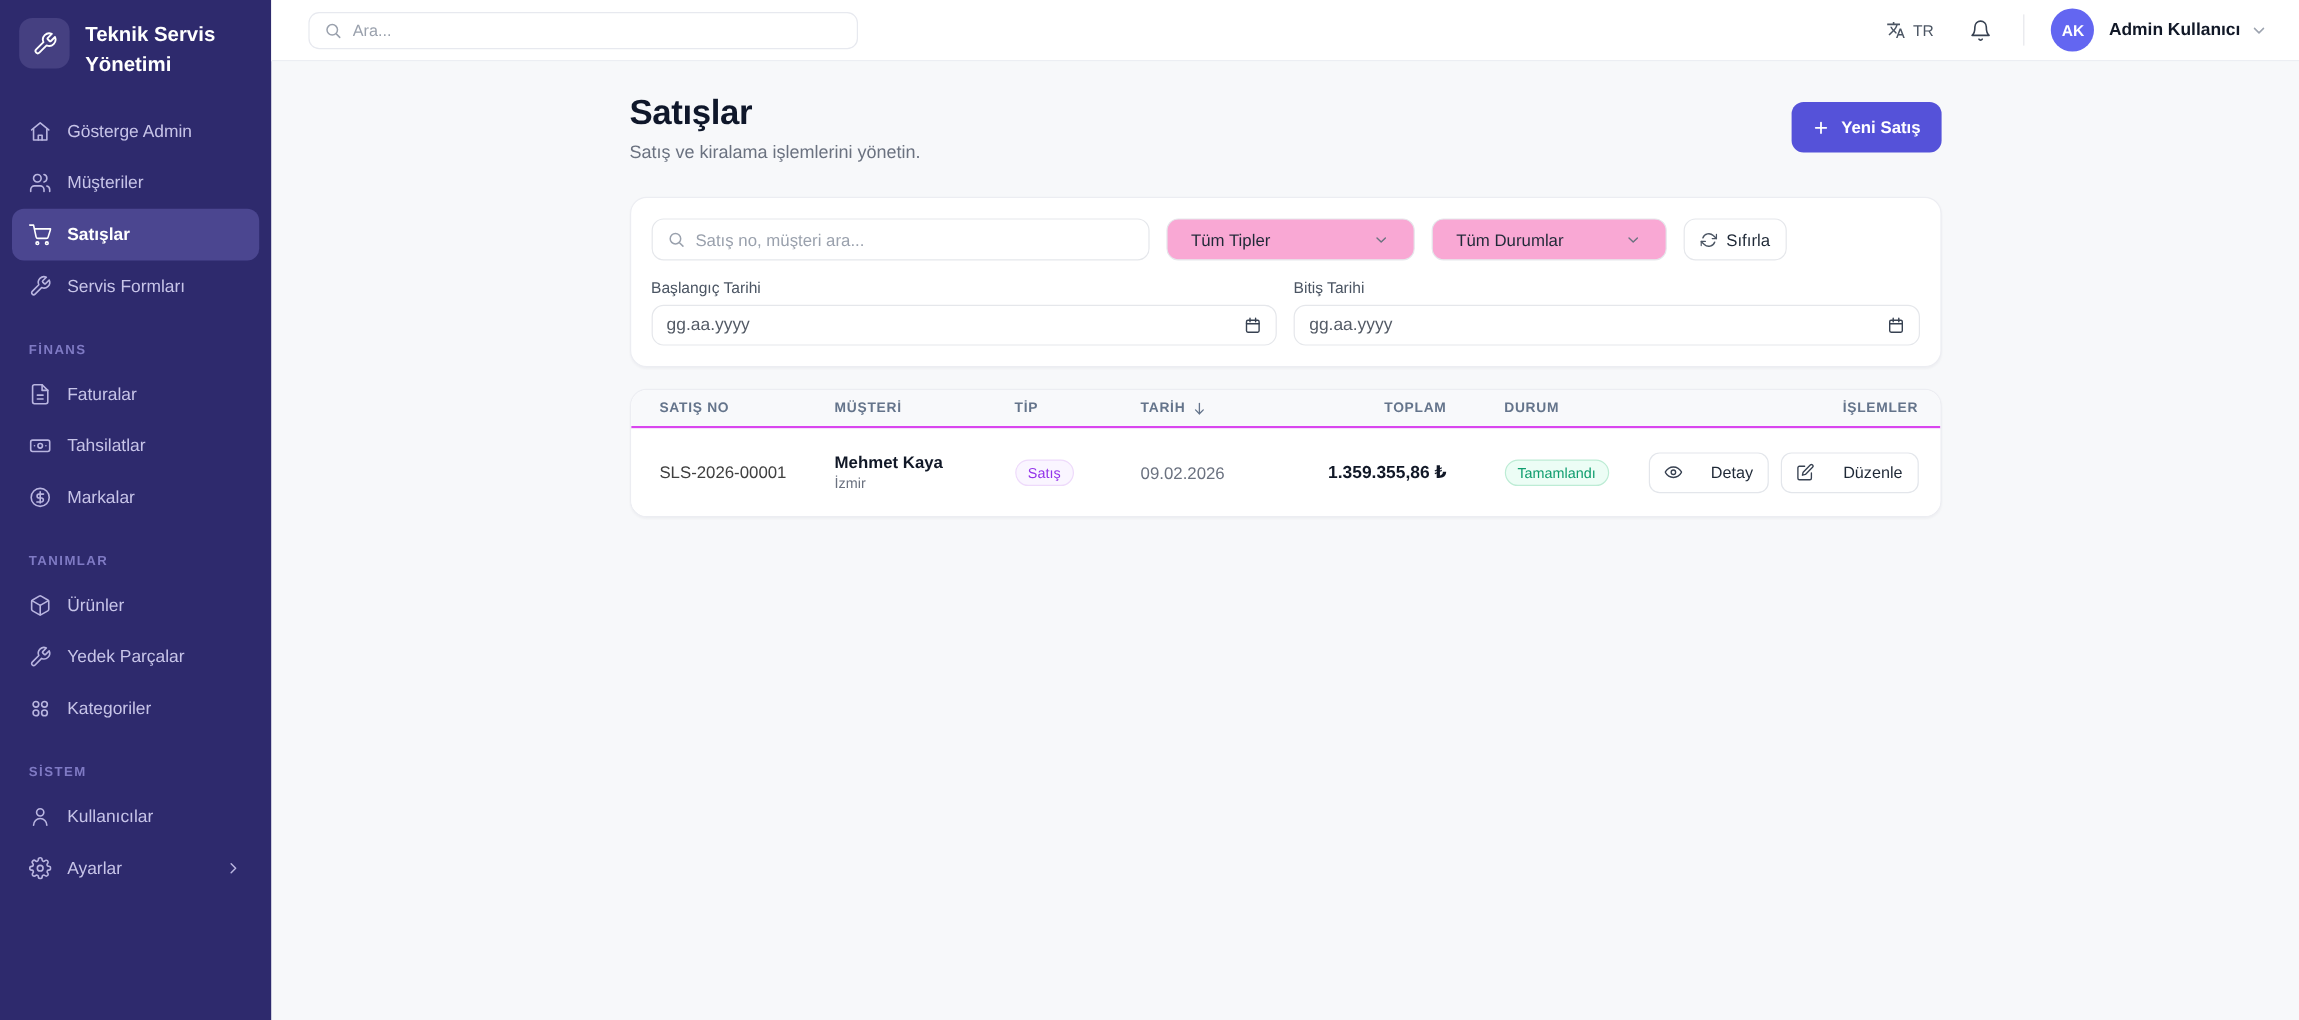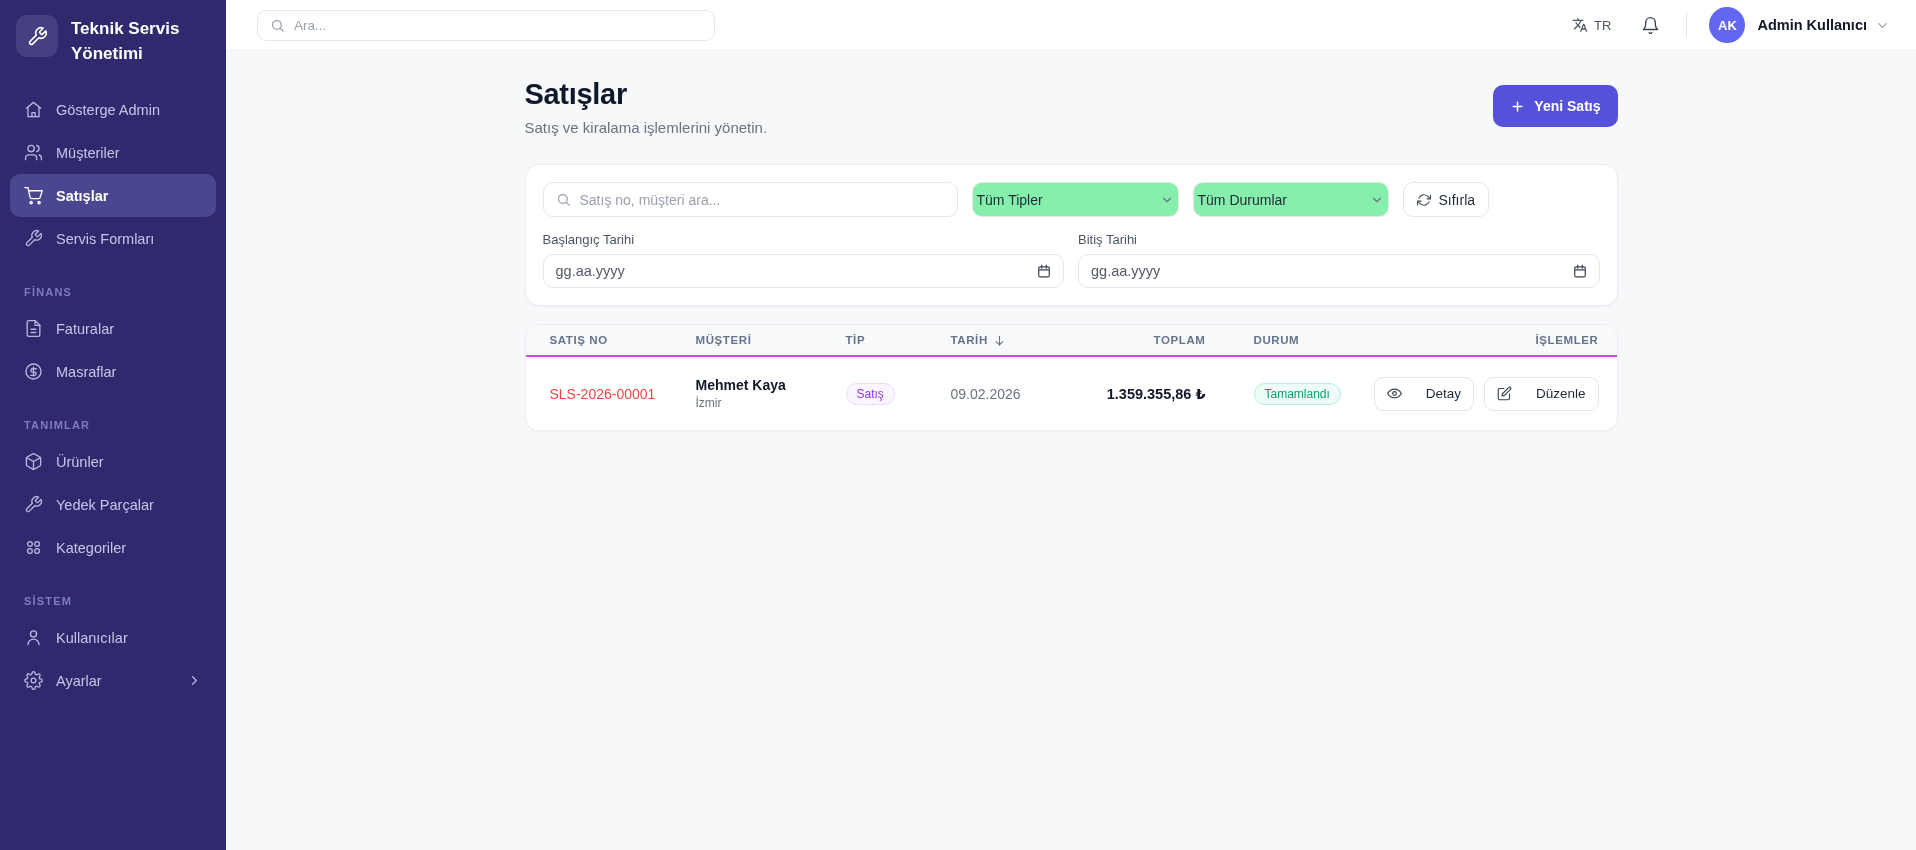--- a/index.html
+++ b/index.html
@@ -83,23 +83,23 @@
   .f-search {
     width:415px; height:35px; border:1px solid #e5e7eb; border-radius:10px;
     display:flex; align-items:center; gap:9px; padding:0 12px; color:#9aa1ad;
   }
   .f-search input {
     border:none; outline:none; flex:1; font-size:14px; color:#374151;
     font-family:inherit; background:transparent;
   }
   .f-search input::placeholder { color:#9aa1ad; }
   .f-select {
-    height:35px; border:1px solid #e5e7eb; border-radius:10px; background:#86efac;
+    height:35px; border:1px solid #e5e7eb; border-radius:10px; background:#f9a8d4;
     display:flex; align-items:center; justify-content:space-between;
-    padding:0 4px; font-size:14px; color:#1f2937; cursor:pointer;
+    padding:0 20px; font-size:14px; color:#1f2937; cursor:pointer;
   }
   .f-select .chev { color:#6b7280; }
   .w-tipler { width:207px; }
   .w-durumlar { width:196px; }
   .btn-reset {
     height:35px; padding:0 13px; border:1px solid #e5e7eb; border-radius:10px;
     background:#fff; display:flex; align-items:center; gap:8px; font-size:14px;
     color:#1f2937; cursor:pointer; font-family:inherit;
   }
   .btn-reset .ricon { color:#4b5563; }
@@ -123,21 +123,21 @@
   }
   .trow { display:flex; align-items:center; height:73px; background:#fff; }
   .c1 { width:170px; padding-left:24px; }
   .c2 { width:150px; }
   .c3 { width:105px; }
   .c4 { width:130px; display:flex; align-items:center; gap:5px; }
   .c5 { width:125px; text-align:right; }
   .c6 { flex:1; padding-left:48px; }
   .c7 { width:210px; padding-right:18px; display:flex; justify-content:flex-end; gap:10px; }
   .sort-icon { color:#64748b; }
-  .sale-link { color:#ef4444; font-size:14px; cursor:pointer; }
+  .sale-link { color:#404040; font-size:14px; cursor:pointer; }
   .cust-name { font-size:14px; font-weight:bold; color:#111827; }
   .cust-city { font-size:12px; color:#6b7280; margin-top:3px; }
   .badge {
     display:inline-flex; align-items:center; height:22px; padding:0 10px;
     border-radius:999px; font-size:12px;
   }
   .badge-type { background:#faf5ff; border:1px solid #eedafb; color:#9333ea; }
   .badge-status { background:#ecfdf5; border:1px solid #bdecd5; color:#0f9d6e; }
   .cell-date { color:#6b7280; font-size:14px; }
   .cell-total { font-size:14.5px; font-weight:bold; color:#111827; }
@@ -210,26 +210,36 @@
             <path d="M14 2v6h6"></path>
             <path d="M15 13H9"></path>
             <path d="M15 17H9"></path>
           </svg>
         </span>
       <span>Faturalar</span>
     </div>
     <div class="nav-item">
       <span class="nicon">
           <svg width="19" height="19" viewBox="0 0 24 24" fill="none" stroke="currentColor" stroke-width="1.7" stroke-linecap="round" stroke-linejoin="round">
+            <rect x="2" y="6" width="20" height="12" rx="2"></rect>
+            <circle cx="12" cy="12" r="2.4"></circle>
+            <path d="M6 12h.01M18 12h.01"></path>
+          </svg>
+        </span>
+      <span>Tahsilatlar</span>
+    </div>
+    <div class="nav-item">
+      <span class="nicon">
+          <svg width="19" height="19" viewBox="0 0 24 24" fill="none" stroke="currentColor" stroke-width="1.7" stroke-linecap="round" stroke-linejoin="round">
             <circle cx="12" cy="12" r="9.5"></circle>
             <path d="M15.5 8.5H10.8a2.1 2.1 0 1 0 0 4.2h2.4a2.1 2.1 0 1 1 0 4.2H8.5"></path>
             <path d="M12 6.2v11.6"></path>
           </svg>
         </span>
-      <span>Masraflar</span>
+      <span>Markalar</span>
     </div>
 
     <div class="section-header">TANIMLAR</div>
     <div class="nav-item">
       <span class="nicon">
           <svg width="19" height="19" viewBox="0 0 24 24" fill="none" stroke="currentColor" stroke-width="1.7" stroke-linecap="round" stroke-linejoin="round">
             <path d="M21 8a2 2 0 0 0-1-1.73l-7-4a2 2 0 0 0-2 0l-7 4A2 2 0 0 0 3 8v8a2 2 0 0 0 1 1.73l7 4a2 2 0 0 0 2 0l7-4A2 2 0 0 0 21 16z"></path>
             <path d="M3.3 7l8.7 5 8.7-5"></path>
             <path d="M12 22V12"></path>
           </svg>

